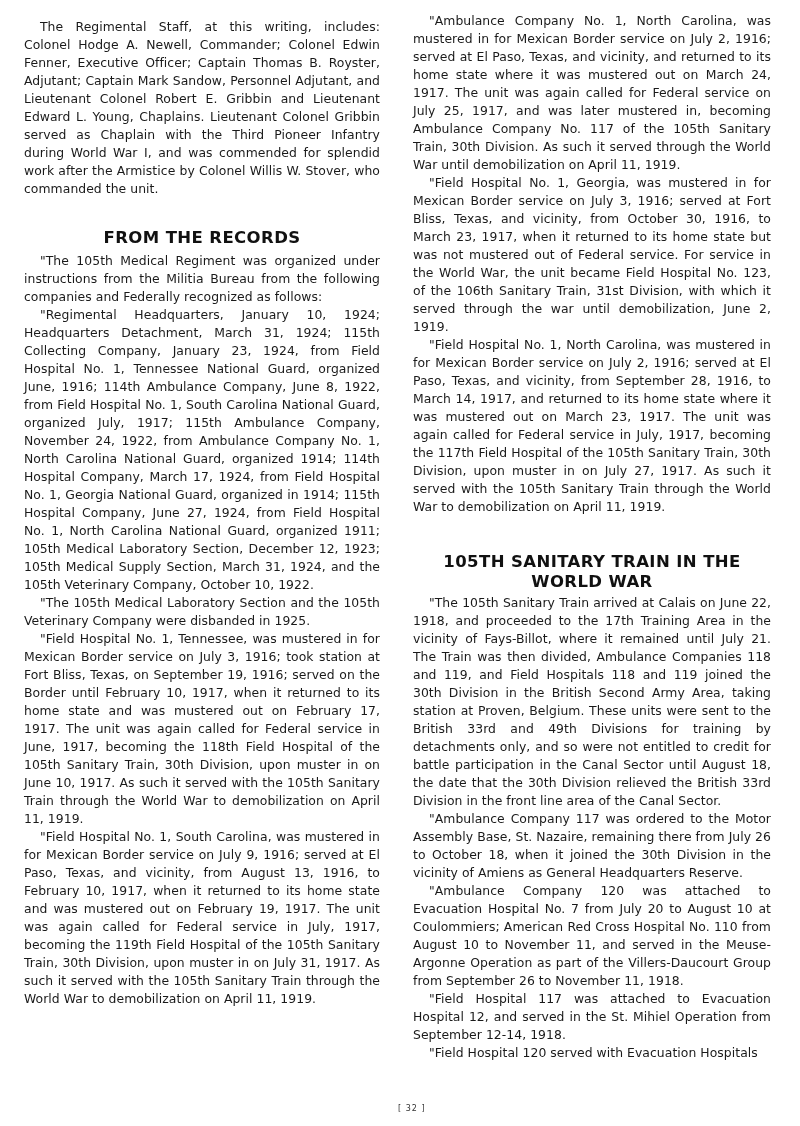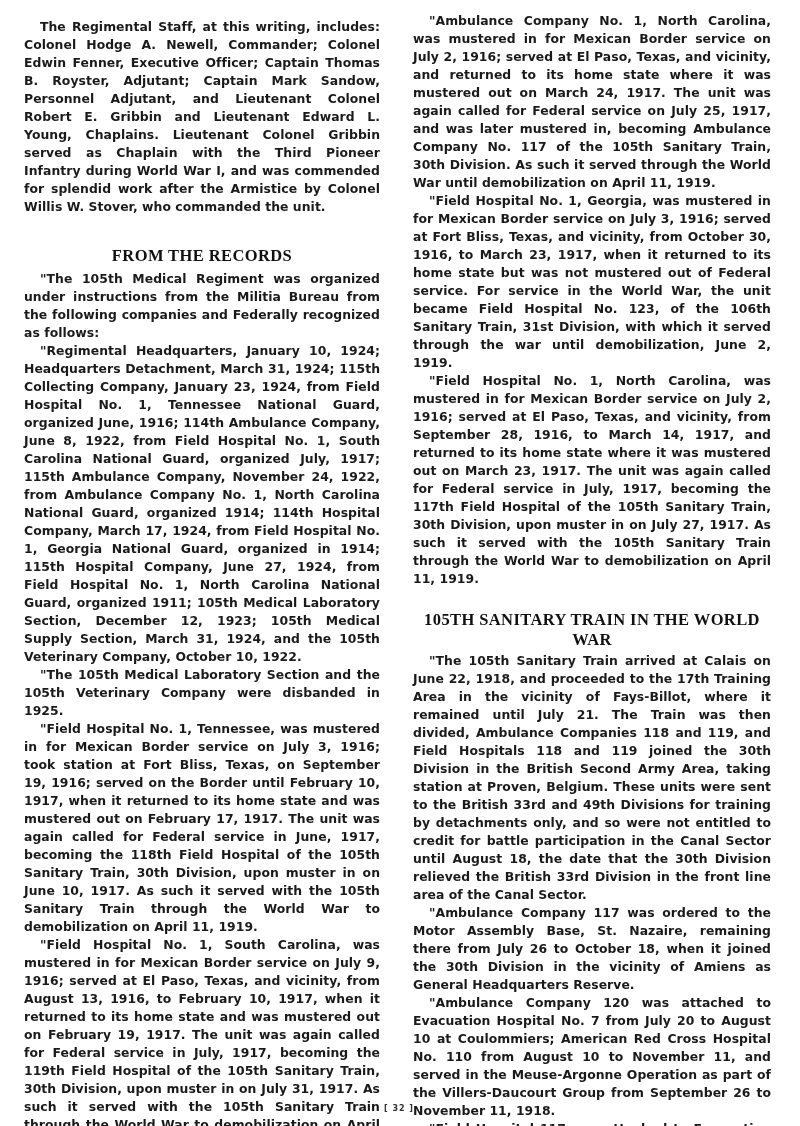--- a/index.html
+++ b/index.html
@@ -7,30 +7,30 @@
     width: 800px; height: 1126px; position: relative; overflow: hidden;
     font-family: "DejaVu Sans", sans-serif; color: #1a1a1a;
   }
   .col {
     position: absolute; top: 18px; width: 356px;
     font-size: 12.4px; line-height: 18px; text-align: justify;
     letter-spacing: 0.05px;
   }
   .col.left { left: 24px; }
   .col.right { left: 413px; top: 12px; width: 358px; }
-  .col p { margin: 0; text-indent: 16px; font-weight: bold; }
+  .col p { margin: 0; text-indent: 16px; }
   .col h2 {
     margin: 0; text-align: center; font-weight: bold;
-    font-size: 16.5px; line-height: 20px; letter-spacing: 0.4px; color: #111; font-family: Liberation Serif, serif;
+    font-size: 16.5px; line-height: 20px; letter-spacing: 0.4px; color: #111;
   }
   .left h2 { margin-top: 30px; margin-bottom: 4px; }
-  .right h2 { margin-top: 22px; margin-bottom: 2px; }
+  .right h2 { margin-top: 36px; margin-bottom: 2px; }
   .page-num {
-    position: absolute; top: 1104px; left: 384px; font-size: 8px;
-    color: #333; letter-spacing: 1px; font-weight: bold;
+    position: absolute; top: 1104px; left: 398px; font-size: 8px;
+    color: #333; letter-spacing: 1px;
   }
 </style>
 </head>
 <body>
 
 <div class="col left">
   <p>The Regimental Staff, at this writing, includes: Colonel Hodge A. Newell, Commander; Colonel Edwin Fenner, Executive Officer; Captain Thomas B. Royster, Adjutant; Captain Mark Sandow, Personnel Adjutant, and Lieutenant Colonel Robert E. Gribbin and Lieutenant Edward L. Young, Chaplains.  Lieutenant Colonel Gribbin served as Chaplain with the Third Pioneer Infantry during World War I, and was commended for splendid work after the Armistice by Colonel Willis W. Stover, who commanded the unit.</p>
   <h2>FROM THE RECORDS</h2>
   <p>"The 105th Medical Regiment was organized under instructions from the Militia Bureau from the following companies and Federally recognized as follows:</p>
   <p>"Regimental Headquarters, January 10, 1924; Headquarters Detachment, March 31, 1924; 115th Collecting Company, January 23, 1924, from Field Hospital No. 1, Tennessee National Guard, organized June, 1916; 114th Ambulance Company, June 8, 1922, from Field Hospital No. 1, South Carolina National Guard, organized July, 1917; 115th Ambulance Company, November 24, 1922, from Ambulance Company No. 1, North Carolina National Guard, organized 1914; 114th Hospital Company, March 17, 1924, from Field Hospital No. 1, Georgia National Guard, organized in 1914; 115th Hospital Company, June 27, 1924, from Field Hospital No. 1, North Carolina National Guard, organized 1911; 105th Medical Laboratory Section, December 12, 1923; 105th Medical Supply Section, March 31, 1924, and the 105th Veterinary Company, October 10, 1922.</p>

